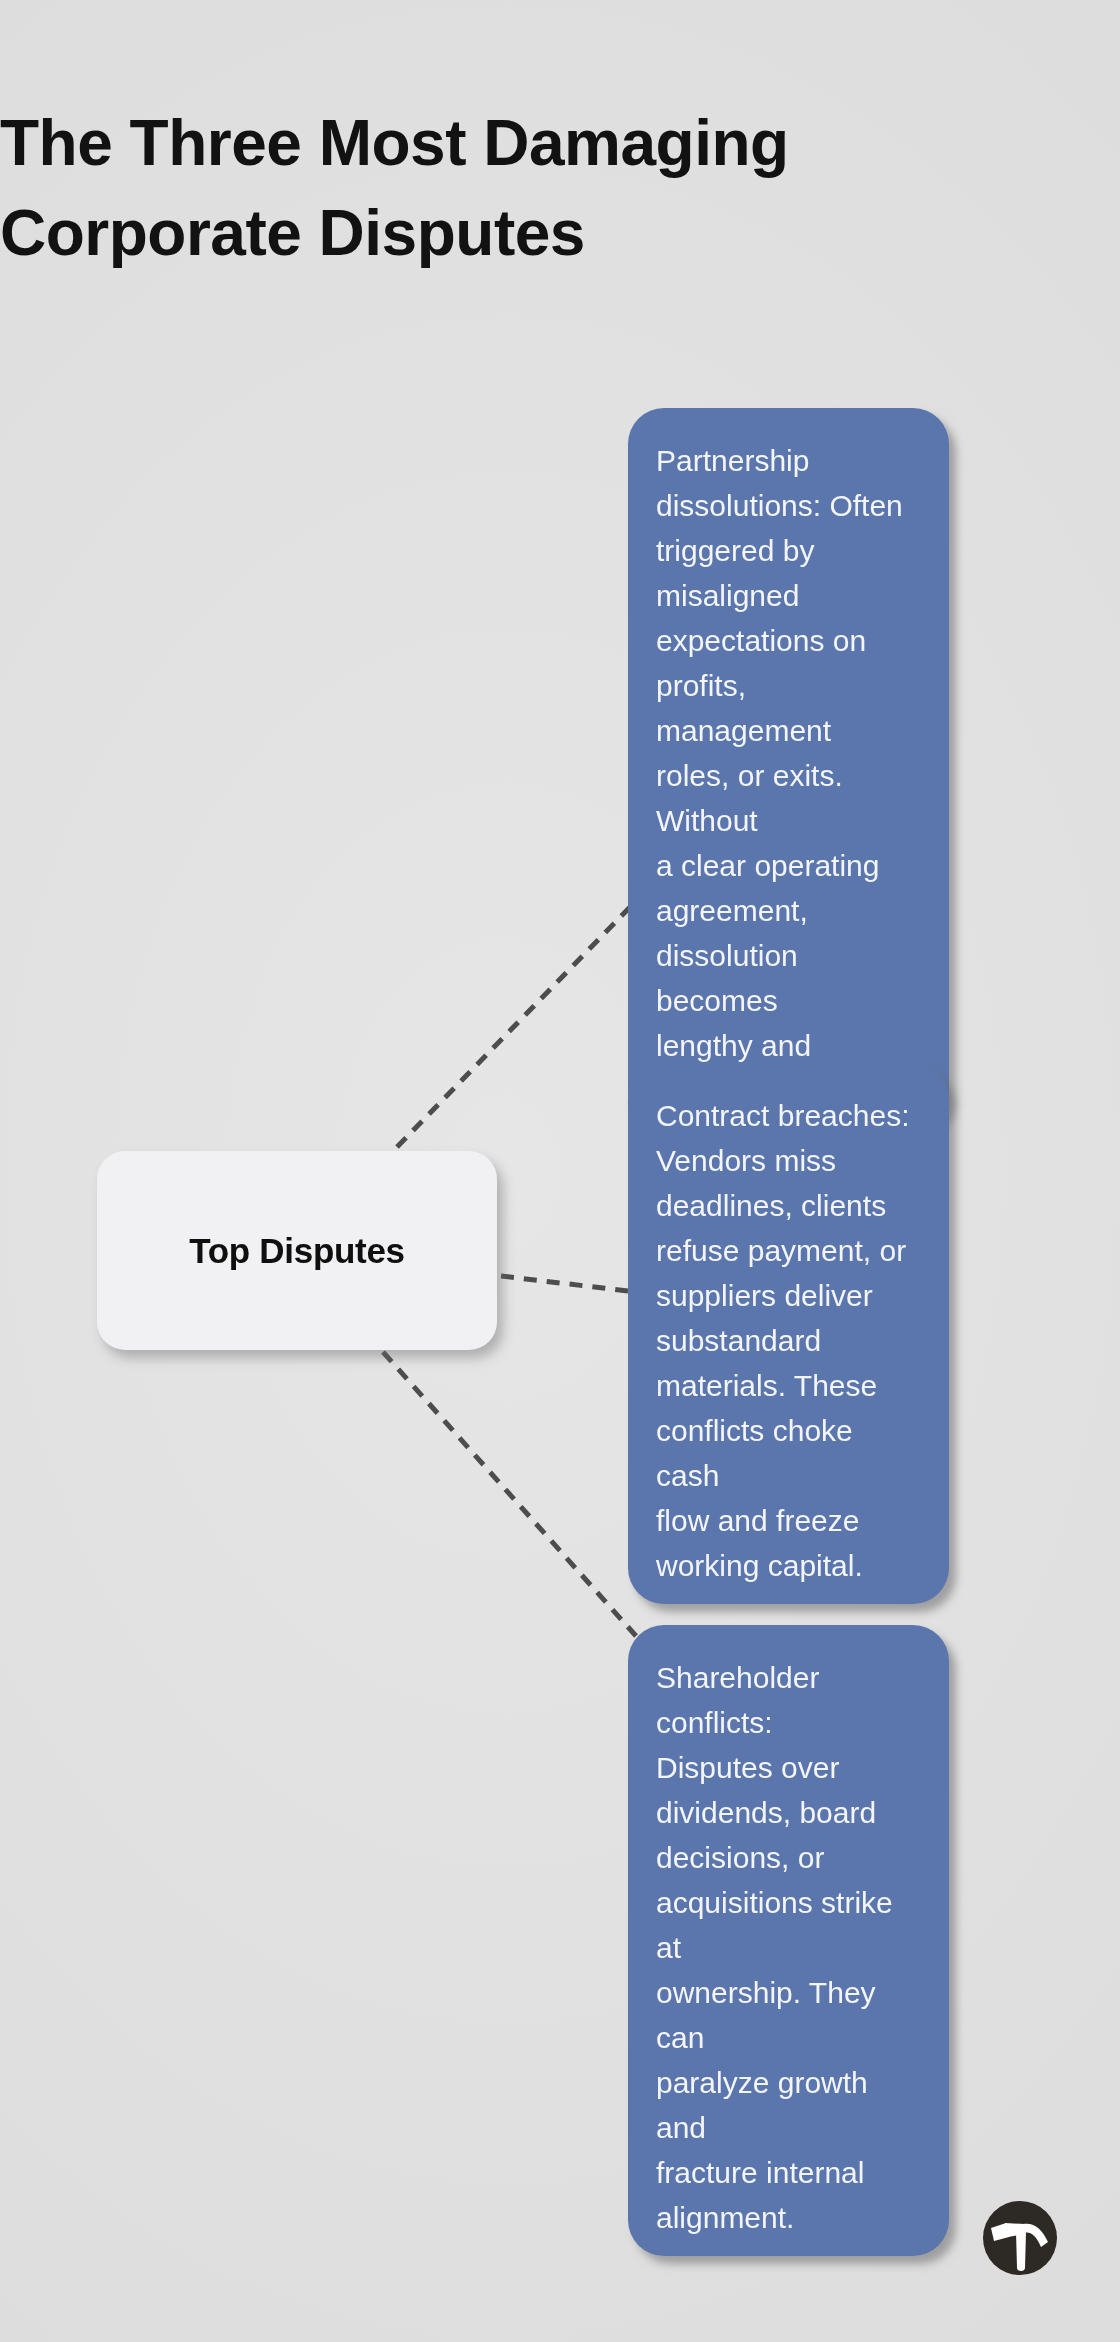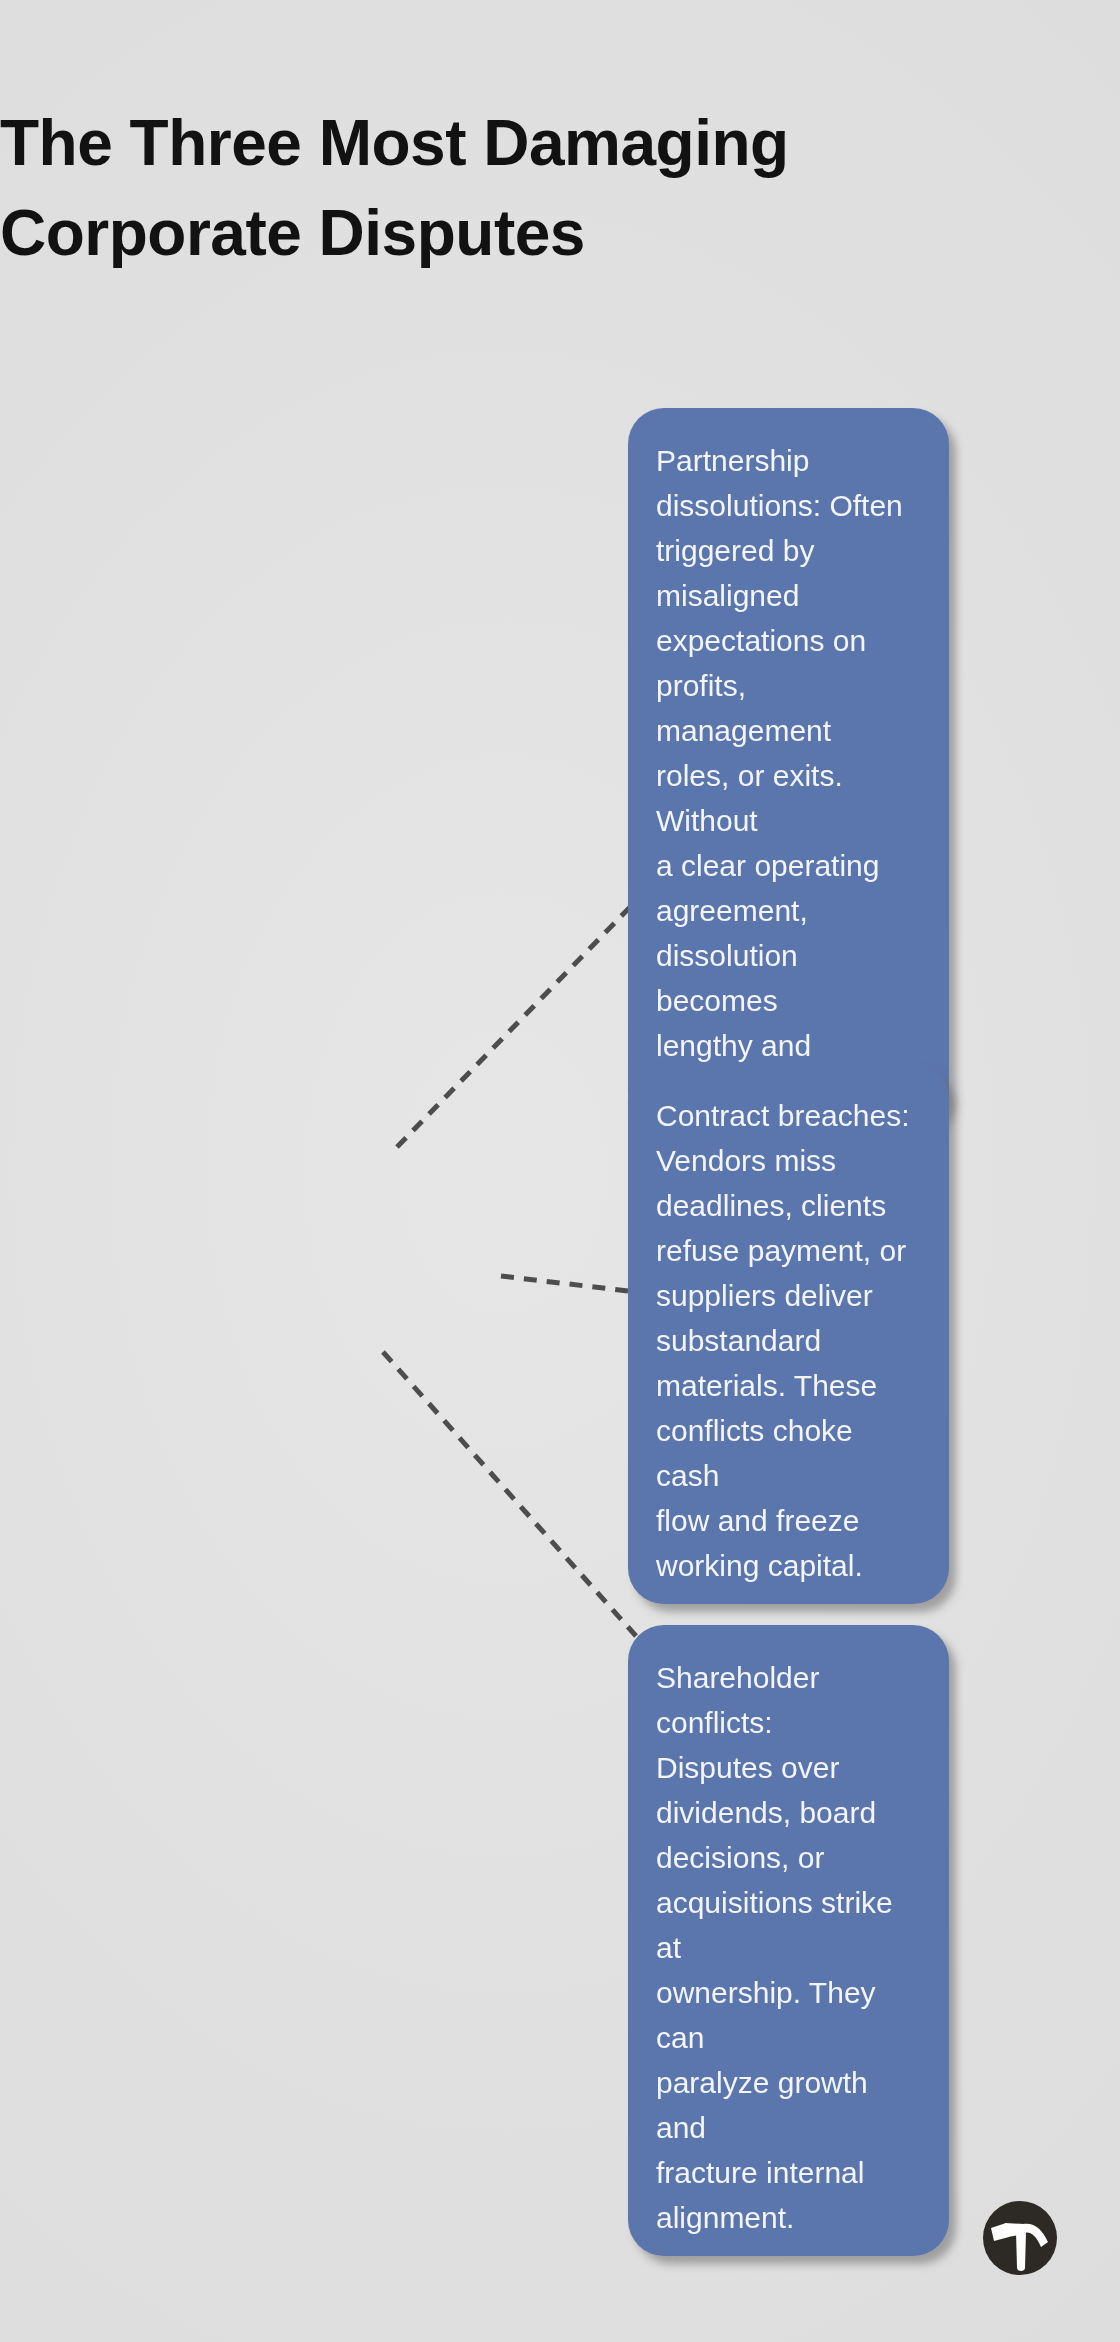--- a/index.html
+++ b/index.html
@@ -83,20 +83,23 @@
 
   <div class="title">The Three Most Damaging
 Corporate Disputes</div>
 
   <svg class="connectors" width="1120" height="2342" viewBox="0 0 1120 2342">
     <line x1="397" y1="1147" x2="631" y2="906" stroke="#4d4d4d" stroke-width="5" stroke-dasharray="13 10"></line>
     <line x1="501" y1="1276" x2="628" y2="1291" stroke="#4d4d4d" stroke-width="5" stroke-dasharray="13 10"></line>
     <line x1="383" y1="1352" x2="636" y2="1636" stroke="#4d4d4d" stroke-width="5" stroke-dasharray="13 10"></line>
   </svg>
 
+  <div class="center-node">
+    <span class="label">Top Disputes</span>
+  </div>
 
   <div class="card card-1">Partnership
 dissolutions: Often
 triggered by
 misaligned
 expectations on
 profits, management
 roles, or exits. Without
 a clear operating
 agreement,

